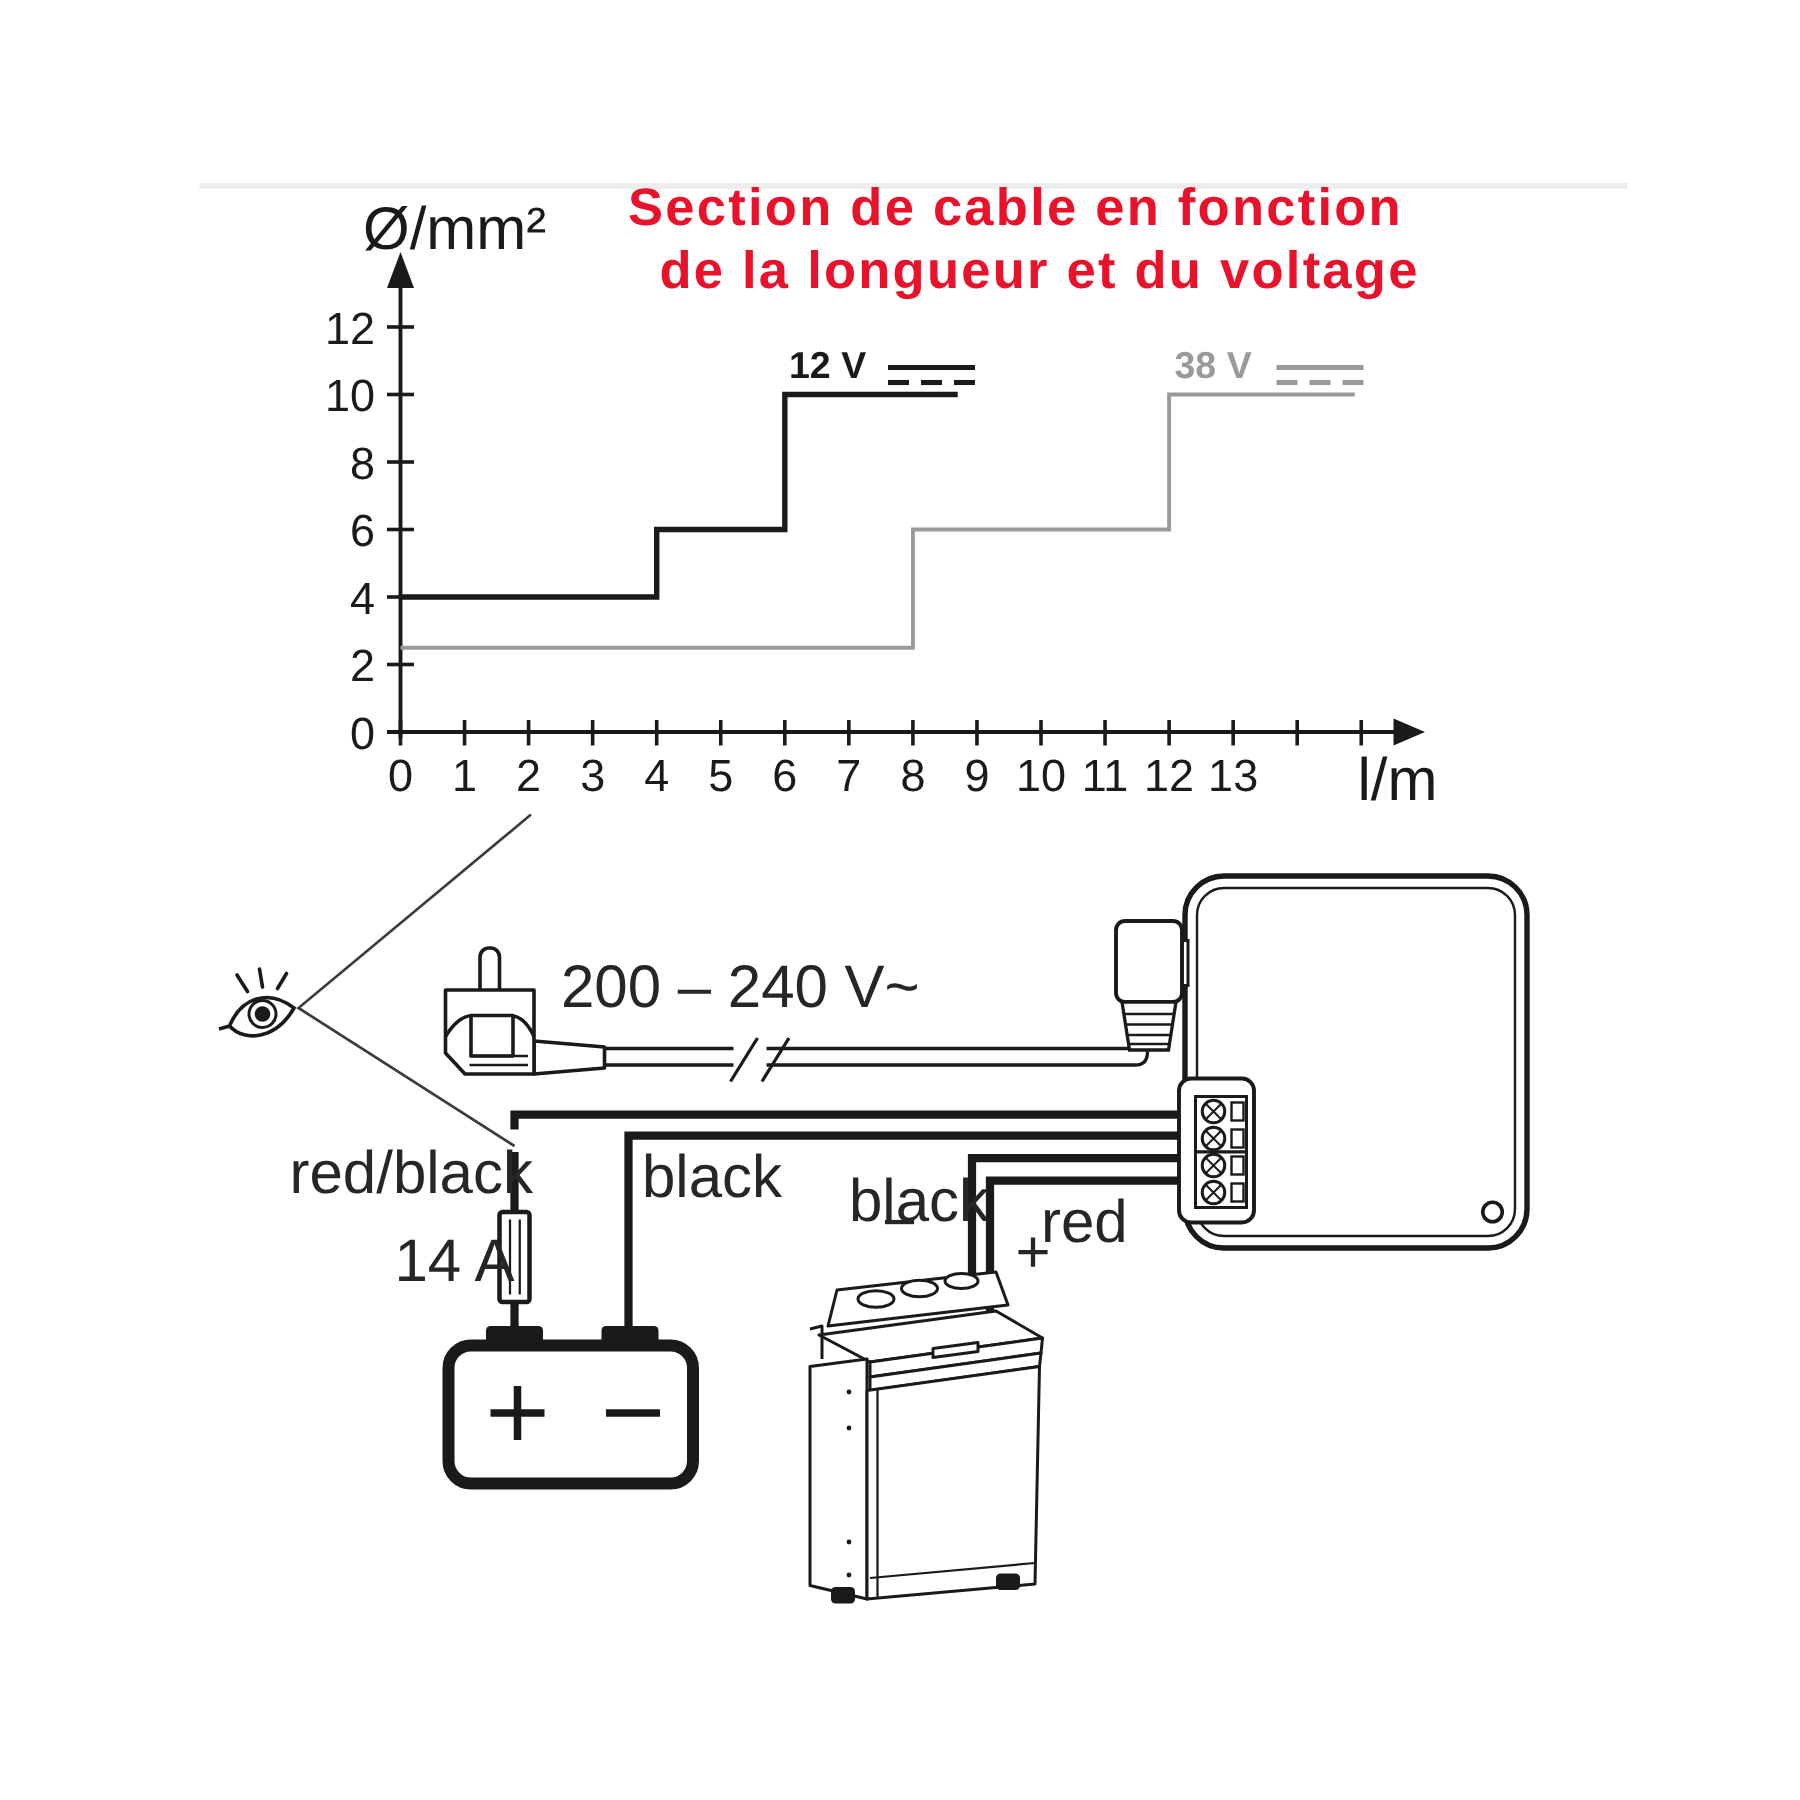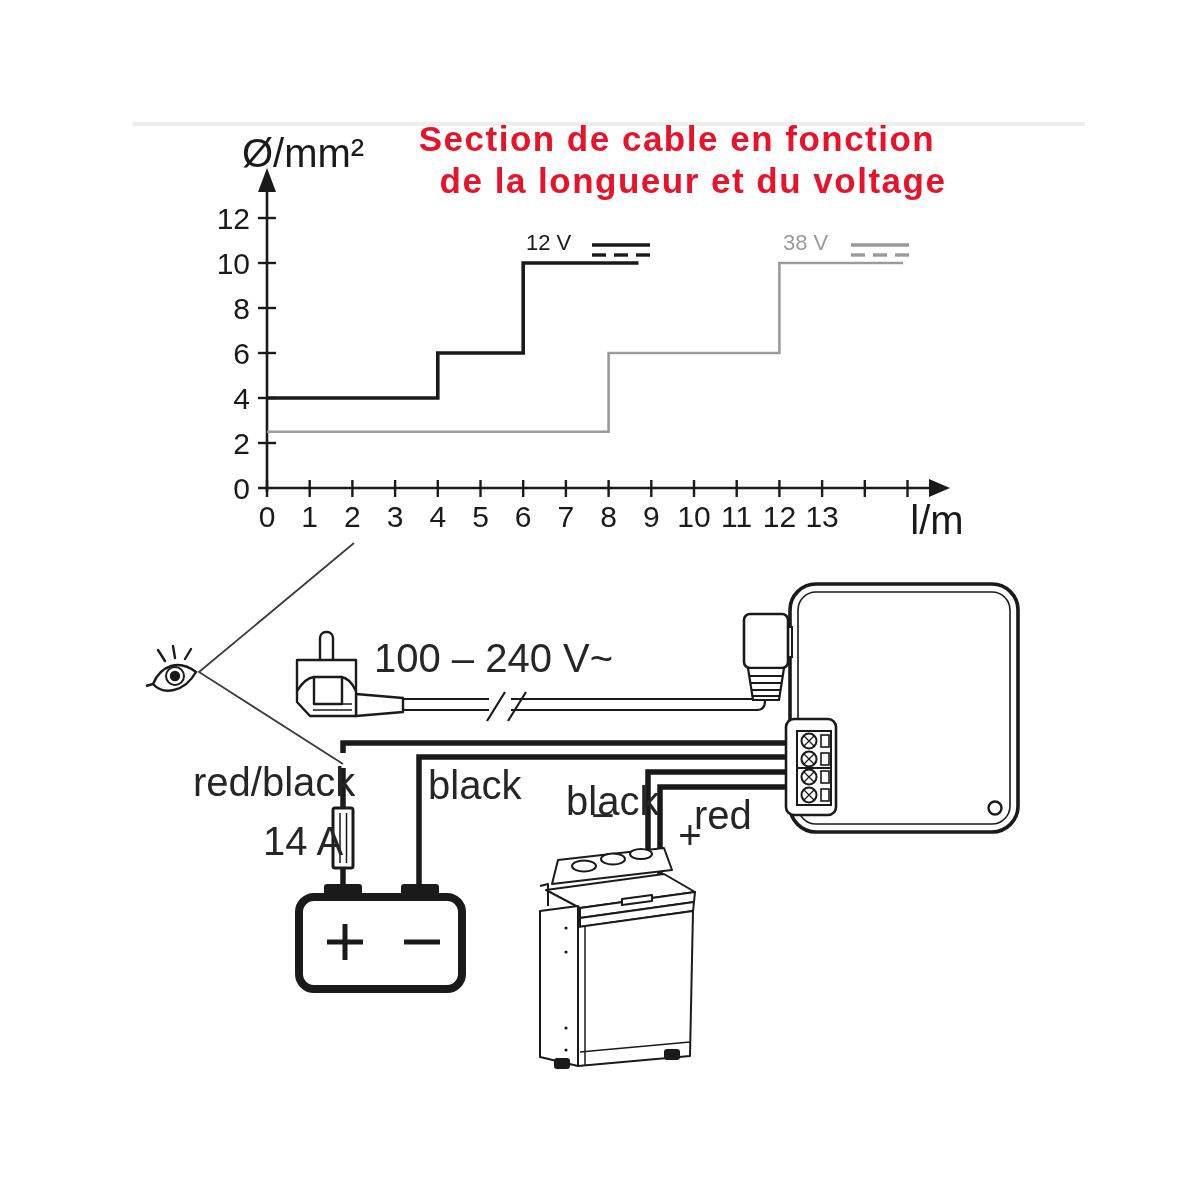--- a/index.html
+++ b/index.html
@@ -3,22 +3,22 @@
 <meta charset="utf-8">
 <style>
   html,body{margin:0;padding:0;background:#fff}
   .canvas{position:relative;width:1200px;height:1200px;background:#ffffff;
           font-family:"Liberation Sans",sans-serif;overflow:hidden}
   .art{position:absolute;left:0;top:0}
   .page-band{position:absolute;left:133px;top:122px;width:952px;height:4px;background:#ededed}
   .title-line{position:absolute;width:690px;text-align:center;font-size:35px;font-weight:bold;
               letter-spacing:1.5px;color:#e8132b;white-space:nowrap}
   .lbl{position:absolute;color:#262626;font-size:40px;line-height:1.05;white-space:nowrap}
-  .lbl.center{text-align:center}
-  .legend{position:absolute;font-size:22px;font-weight:normal;white-space:nowrap}
+  .lbl.center{text-align:left}
+  .legend{position:absolute;font-size:25px;font-weight:bold;white-space:nowrap}
   .ticklbl{font-family:"Liberation Sans",sans-serif;font-size:30px;fill:#1a1a1a}
 </style>
 </head>
 <body>
 
 <div class="canvas">
 
   <div class="page-band"></div>
 
   <svg class="art" width="1200" height="1200" viewBox="0 0 1200 1200">
@@ -214,21 +214,21 @@
 
   <div class="title-line" style="left:332px;top:119px">Section de cable en fonction</div>
   <div class="title-line" style="left:348px;top:161px">de la longueur et du voltage</div>
 
   <div class="lbl" style="left:242px;top:132px;color:#1a1a1a">Ø/mm²</div>
   <div class="lbl center" style="left:905px;top:499px;width:64px;color:#1a1a1a">l/m</div>
 
   <div class="legend" style="left:526px;top:230px;color:#1a1a1a">12 V</div>
   <div class="legend" style="left:783px;top:230px;color:#9a9a9a">38 V</div>
 
-  <div class="lbl" style="left:374px;top:637px">100 – 240 V~</div>
+  <div class="lbl" style="left:374px;top:637px">200 – 240 V~</div>
 
   <div class="lbl" style="left:193px;top:761px">red/black</div>
   <div class="lbl" style="left:263px;top:820px">14 A</div>
   <div class="lbl" style="left:428px;top:764px">black</div>
 
   <div class="lbl" style="left:566px;top:780px">black</div>
   <div class="lbl center" style="left:588px;top:794px;width:30px">−</div>
   <div class="lbl center" style="left:694px;top:794px;width:48px">red</div>
   <div class="lbl center" style="left:677px;top:814px;width:26px">+</div>
 </div>

